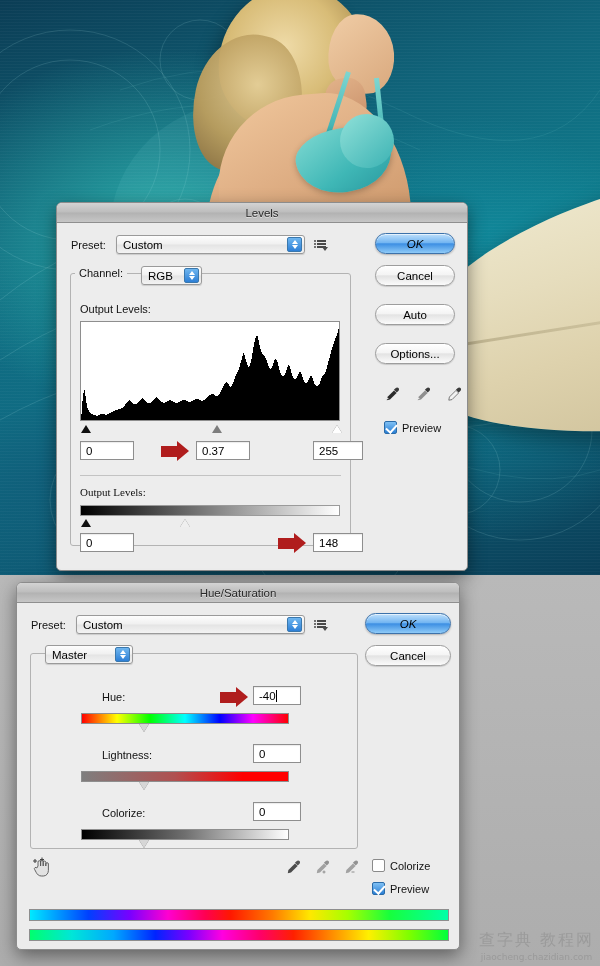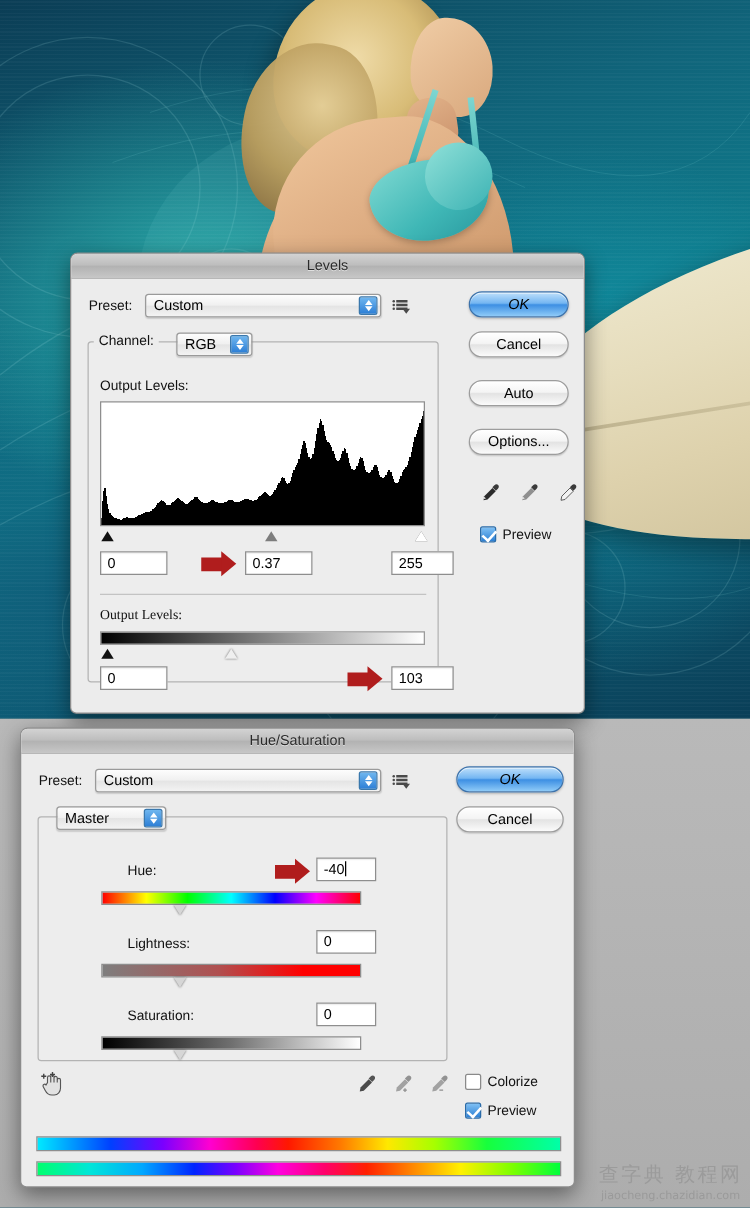--- a/index.html
+++ b/index.html
@@ -366,21 +366,21 @@
 
   <div style="position:absolute; left:23px; top:272px; width:261px; height:1px; background:#c3c3c3;"></div>
 
   <div class="lbl" style="position:absolute; left:23px; top:283px;font-family:Liberation Serif, serif;">Output Levels:</div>
   <div class="track" style="left:23px; top:302px; width:260px;
        background:linear-gradient(90deg,#000,#fff);"></div>
   <div class="tri-marker tri-black" style="left:24px; top:316px;"></div>
   <div class="tri-marker tri-out" style="left:123px; top:316px;"></div>
 
   <div class="numfield" style="left:23px; top:330px; width:54px;">0</div>
-  <div class="numfield" style="left:256px; top:330px; width:50px;">103</div>
+  <div class="numfield" style="left:256px; top:330px; width:50px;">148</div>
   <div class="redarrow" style="left:221px; top:330px; width:30px; height:20px;">
     <div class="shaft"></div>
       <div class="head"></div>
   </div>
 
   <div class="btn primary" style="left:318px; top:30px; width:80px;">OK</div>
   <div class="btn" style="left:318px; top:62px; width:80px;">Cancel</div>
   <div class="btn" style="left:318px; top:101px; width:80px;">Auto</div>
   <div class="btn" style="left:318px; top:140px; width:80px;">Options...</div>
 
@@ -453,21 +453,21 @@
   <div class="hsbar" style="left:64px; top:130px; width:208px;
        background:linear-gradient(90deg,#ff0000 0%,#ffff00 17%,#00ff00 33%,#00ffff 50%,#0000ff 67%,#ff00ff 83%,#ff0000 100%);"></div>
   <div class="tri-marker" style="left:122px; top:141px; border-bottom:8px solid #d6d6d6; filter:drop-shadow(0 0 .7px #666); transform:rotate(180deg);"></div>
 
   <div class="lbl" style="position:absolute; left:85px; top:166px;">Lightness:</div>
   <div class="numfield" style="left:236px; top:161px; width:48px;">0</div>
   <div class="hsbar" style="left:64px; top:188px; width:208px;
        background:linear-gradient(90deg,#7e7e7e 0%,#b05050 45%,#ff0000 78%,#ff0000 100%);"></div>
   <div class="tri-marker" style="left:122px; top:199px; border-bottom:8px solid #d6d6d6; filter:drop-shadow(0 0 .7px #666); transform:rotate(180deg);"></div>
 
-  <div class="lbl" style="position:absolute; left:85px; top:224px;">Saturation:</div>
+  <div class="lbl" style="position:absolute; left:85px; top:224px;">Colorize:</div>
   <div class="numfield" style="left:236px; top:219px; width:48px;">0</div>
   <div class="hsbar" style="left:64px; top:246px; width:208px;
        background:linear-gradient(90deg,#000000 0%,#6f6f6f 50%,#ffffff 100%);"></div>
   <div class="tri-marker" style="left:122px; top:257px; border-bottom:8px solid #d6d6d6; filter:drop-shadow(0 0 .7px #666); transform:rotate(180deg);"></div>
 
   <div class="hand-icon" style="left:14px; top:274px;">
     <svg width="22" height="22" viewBox="0 0 22 22">
       <path d="M7 9 v-4 a1.3 1.3 0 0 1 2.6 0 v4 v-5 a1.3 1.3 0 0 1 2.6 0 v5 v-3.6 a1.3 1.3 0 0 1 2.6 0 v3.6 v-2 a1.3 1.3 0 0 1 2.6 0 v6.4 c0 3 -2 5.6 -5 5.6 h-2 c-2.6 0 -4.2 -1.6 -5.2 -3.6 l-1.6 -3 a1.3 1.3 0 0 1 2.2 -1.4 z" fill="#e2e2e2" stroke="#555" stroke-width="0.9"></path>
       <g stroke="#444" stroke-width="1.1" fill="none">
         <path d="M2 4 h4 M4 2 v4"></path>

